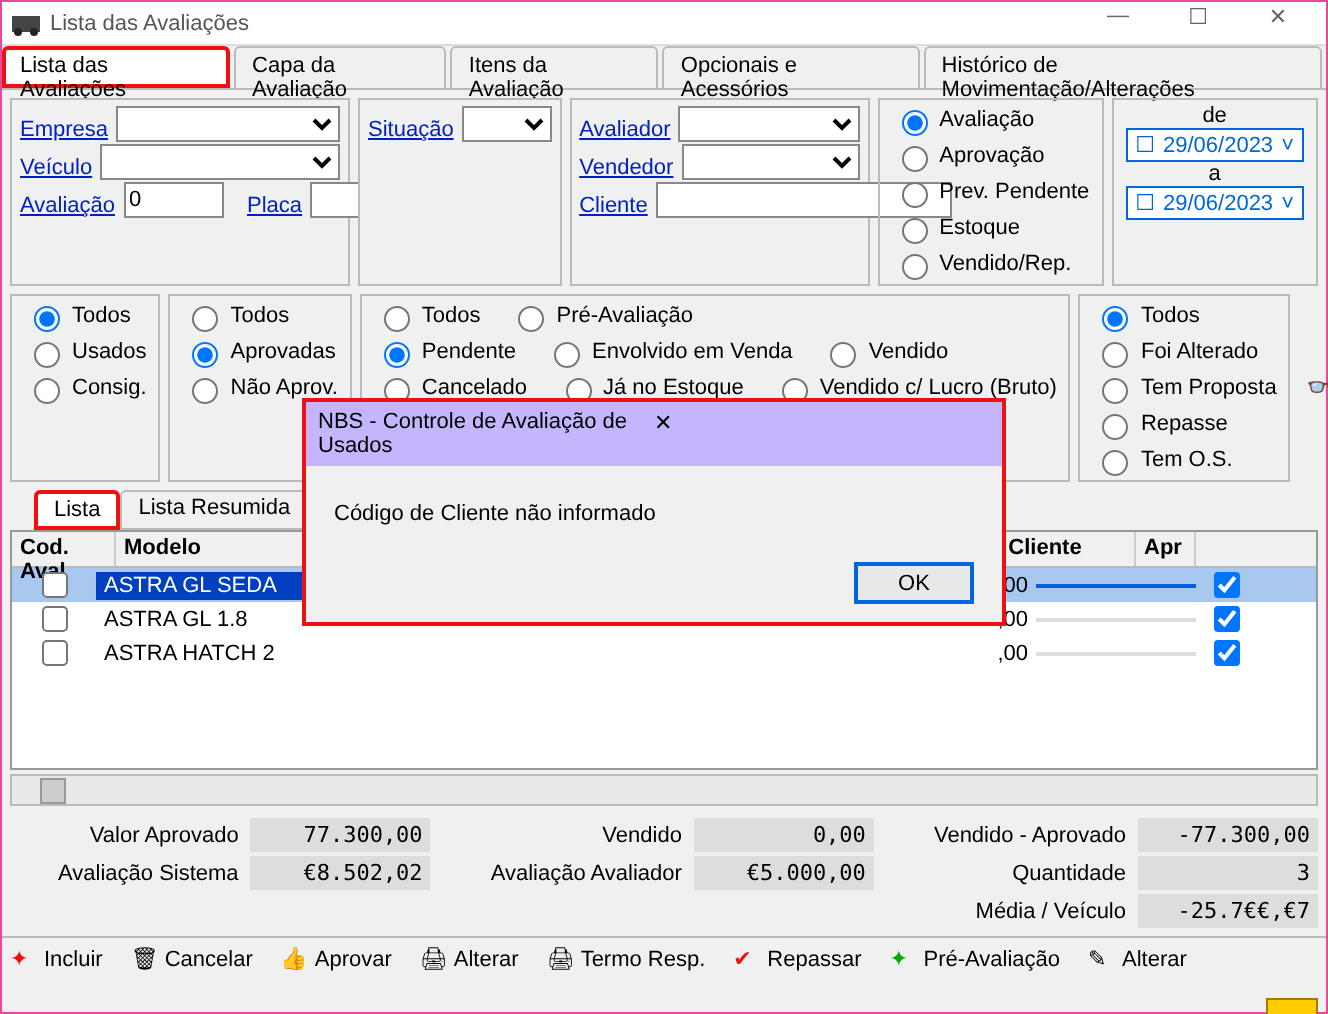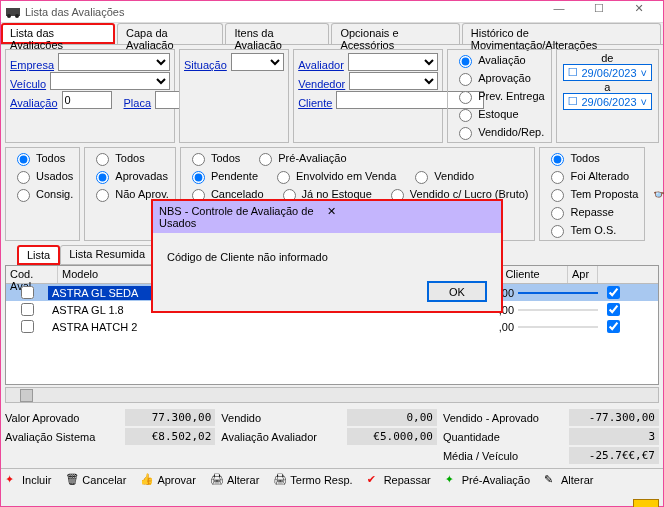--- a/index.html
+++ b/index.html
@@ -20,36 +20,36 @@
 .radios { border: 1px solid #bbb; padding: 2px 6px; display: flex; flex-direction: column; gap: 2px; }
 .radio-row { display: flex; gap: 14px; }
 .date-group { border: 1px solid #bbb; padding: 2px 6px; text-align: center; }
 .datebtn { border: 1px solid #0066dd; color: #0066dd; padding: 1px 4px; display: inline-flex; align-items: center; gap: 4px; background: #fff; }
 .filters2 { display: flex; gap: 4px; padding: 0 4px 4px 4px; }
 .glasses { font-size: 16px; color: #0aa; }
 .subtabs { display: flex; padding-left: 16px; }
 .subtab { padding: 2px 8px; border: 1px solid #bbb; border-radius: 3px 3px 0 0; background: #f0f0f0; cursor: pointer; }
 .subtab.active { border: 2px solid #e11; background: #fff; }
 .grid { margin: 0 4px; border: 1px solid #999; background: #fff; height: 120px; overflow: hidden; position: relative; }
-.ghead { display: flex; background: #f0f0f0; border-bottom: 1px solid #bbb; height: 18px; }
+.ghead { display: flex; background: #f0f0f0; border-bottom: 1px solid #bbb; height: 18px; font-weight: bold; }
 .ghead > div { border-right: 1px solid #ccc; padding: 2px 4px; font-size: 11px; }
 .grow { display: flex; height: 17px; align-items: center; }
 .grow.sel { background: #a8c8f0; }
 .grow > div { padding: 1px 4px; white-space: nowrap; overflow: hidden; }
 .gcheck { width: 42px; text-align: center; }
 .gmodel { width: 420px; }
 .gval { width: 50px; text-align: right; }
 .gcli { width: 80px; background: #ddd; }
 .gapr { width: 30px; text-align: center; }
 .grow.sel .gmodel { background: #0040c0; color: #fff; }
 .grow.sel .gcli { background: #0060e0; }
 .hscroll { height: 16px; background: #e8e8e8; border: 1px solid #bbb; margin: 2px 4px; position: relative; }
 .hscroll .thumb { position: absolute; left: 14px; top: 1px; width: 13px; height: 13px; background: #ccc; border: 1px solid #999; }
 .summary { padding: 4px; display: grid; grid-template-columns: auto 90px auto 90px auto 90px; gap: 2px 6px; align-items: center; }
-.sumlbl { text-align: left; font-size: 11px; }
+.sumlbl { text-align: right; font-size: 11px; }
 .sumval { background: #ddd; text-align: right; padding: 2px 4px; font-family: monospace; font-size: 11px; }
 .toolbar { border-top: 1px solid #bbb; padding: 4px; display: flex; flex-wrap: wrap; gap: 12px 14px; }
 .tbtn { display: flex; align-items: center; gap: 3px; cursor: pointer; }
 .tbtn .ico { width: 14px; height: 14px; display: inline-block; }
 .dialog { position: absolute; left: 150px; top: 198px; width: 352px; height: 114px; background: #f0f0f0; border: 2px solid #e11; z-index: 10; }
 .dialog .dtitle { padding: 4px 6px; background: #c4b5fd; display: flex; }
 .dialog .dtitle span { flex: 1; }
 .dialog .dbody { padding: 18px 14px; }
 .dialog .dbtns { text-align: right; padding: 0 14px 10px 0; }
 .dialog button { width: 60px; height: 21px; border: 2px solid #0066dd; background: #e8e8e8; }
@@ -122,21 +122,21 @@
       <label>
           <input type="radio" checked="" style="">
           <span>Avaliação</span>
         </label>
       <label>
           <input type="radio" style="">
           <span>Aprovação</span>
         </label>
       <label>
           <input type="radio" style="">
-          <span>Prev. Entrega</span>
+          <span>Prev. Pendente</span>
         </label>
       <label>
           <input type="radio" style="">
           <span>Estoque</span>
         </label>
       <label>
           <input type="radio" style="">
           <span>Vendido/Rep.</span>
         </label>
     </div>

